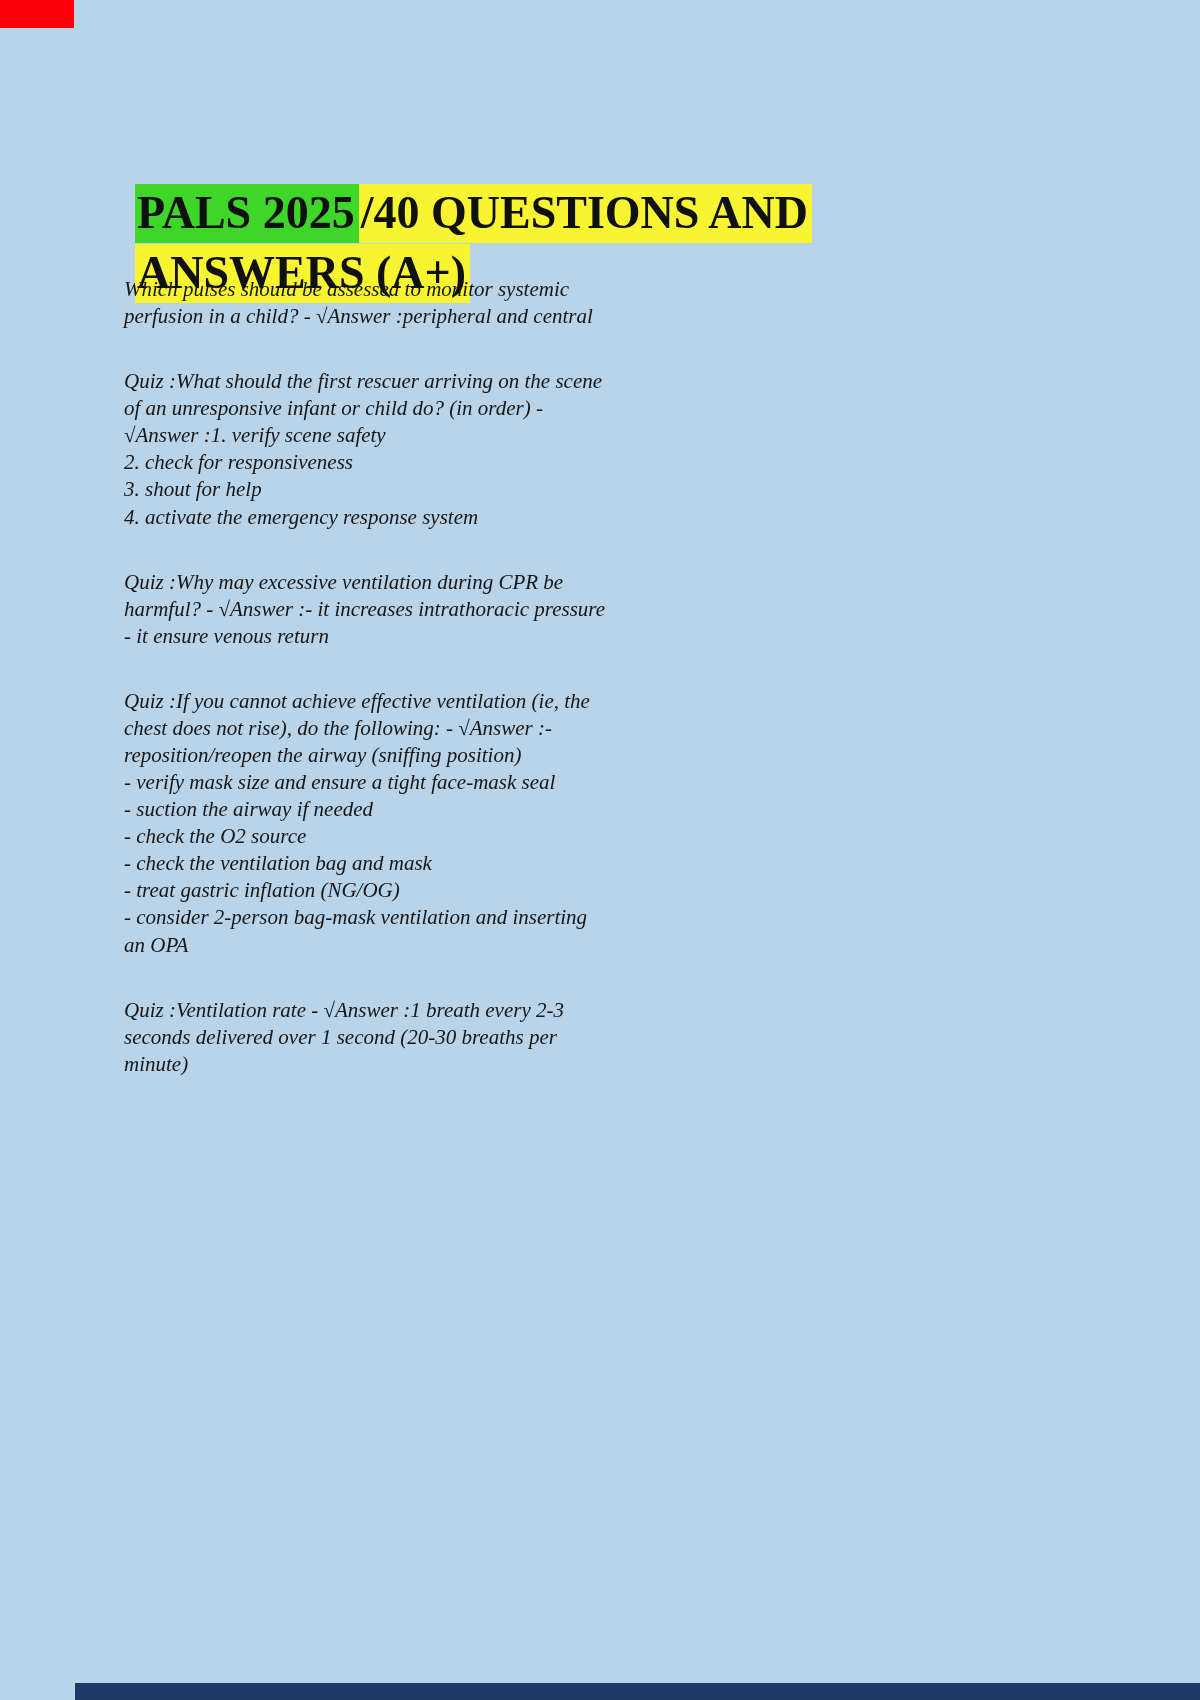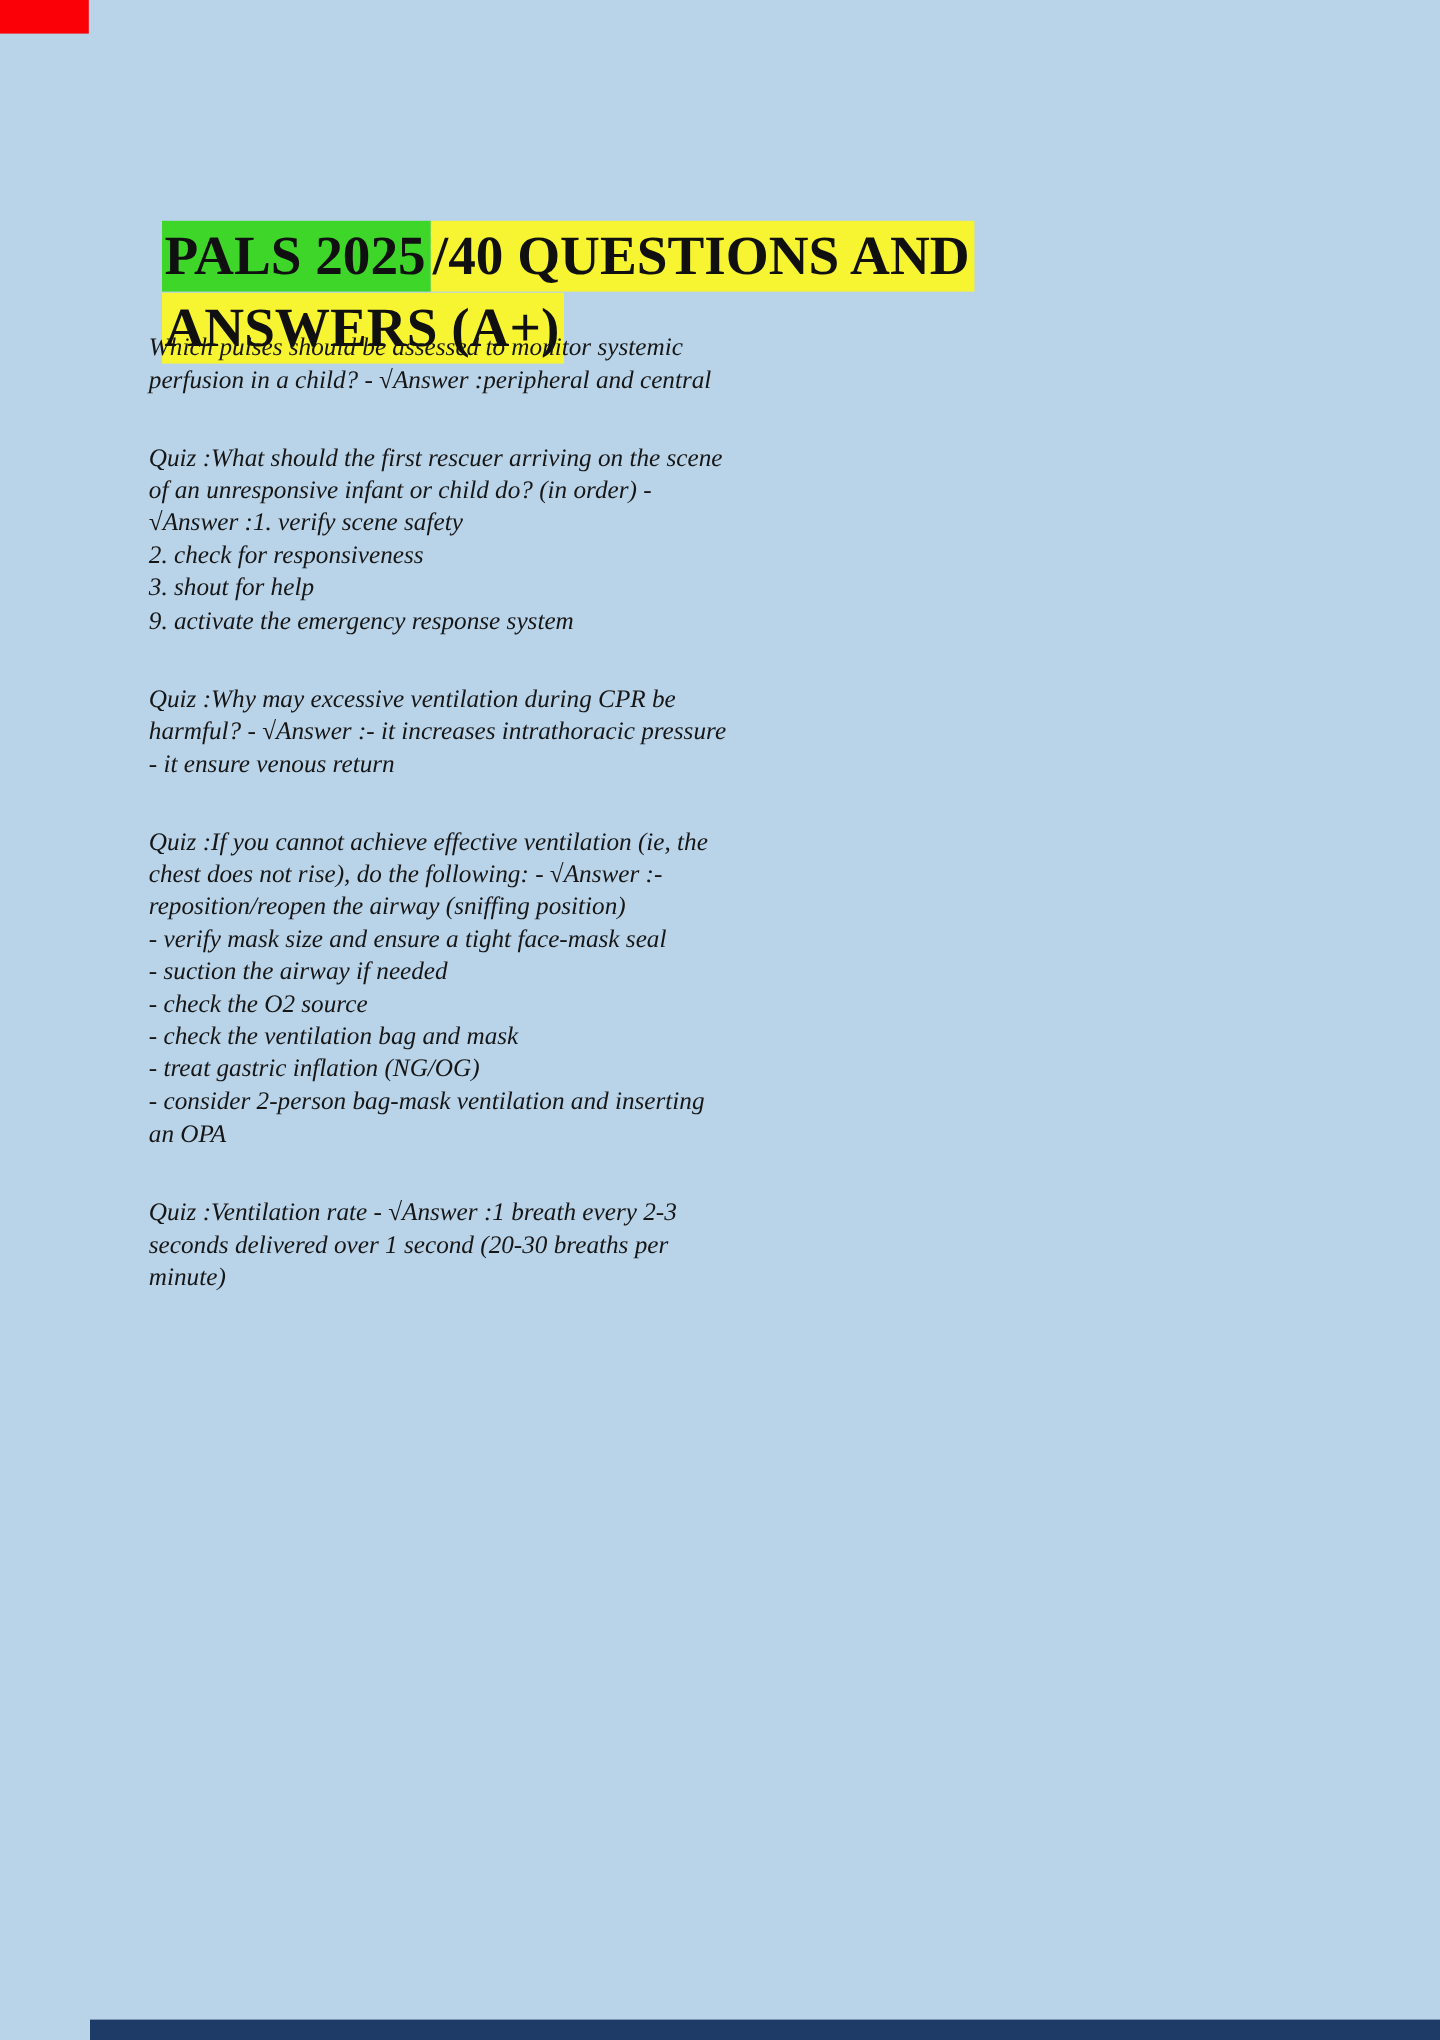--- a/index.html
+++ b/index.html
@@ -77,21 +77,21 @@
   <h1 class="doc-title"><span class="hl hl-green">PALS 2025</span><span class="hl hl-yellow">/40 QUESTIONS AND ANSWERS (A+)</span></h1>
 
   <div class="doc-body">
     <p class="para">Which pulses should be assessed to monitor systemic
 perfusion in a child? - √Answer :peripheral and central</p>
     <p class="para">Quiz :What should the first rescuer arriving on the scene
 of an unresponsive infant or child do? (in order) -
 √Answer :1. verify scene safety
 2. check for responsiveness
 3. shout for help
-9. activate the emergency response system</p>
+4. activate the emergency response system</p>
     <p class="para">Quiz :Why may excessive ventilation during CPR be
 harmful? - √Answer :- it increases intrathoracic pressure
 - it ensure venous return</p>
     <p class="para">Quiz :If you cannot achieve effective ventilation (ie, the
 chest does not rise), do the following: - √Answer :-
 reposition/reopen the airway (sniffing position)
 - verify mask size and ensure a tight face-mask seal
 - suction the airway if needed
 - check the O2 source
 - check the ventilation bag and mask

